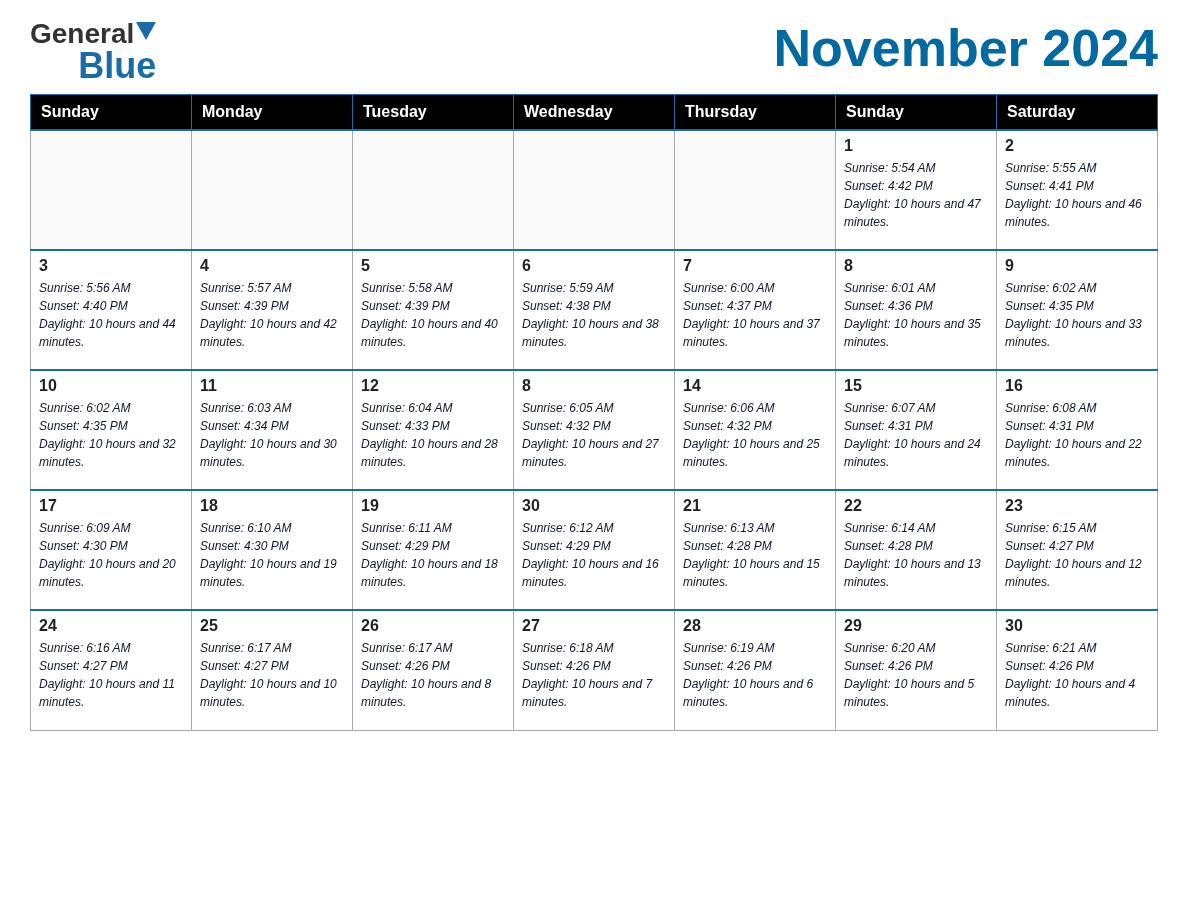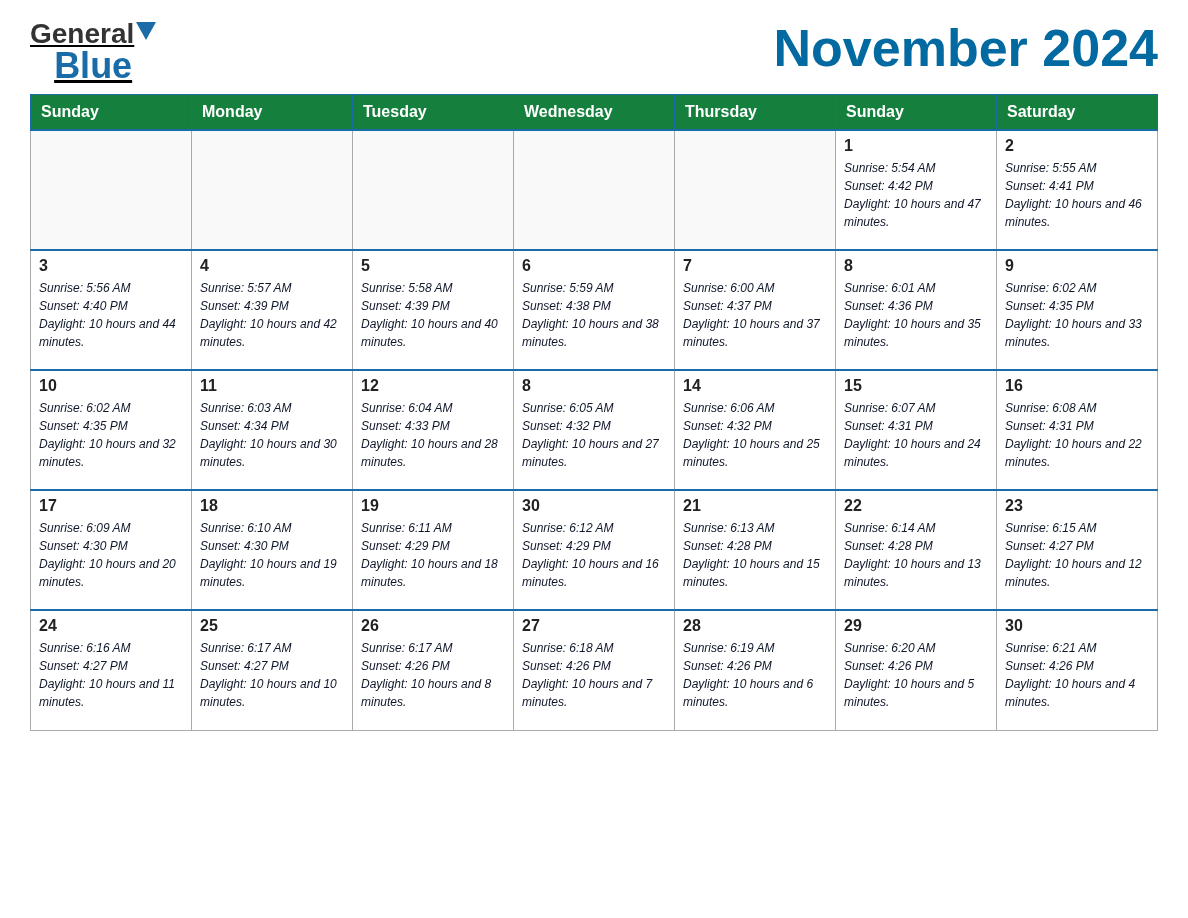--- a/index.html
+++ b/index.html
@@ -12,22 +12,21 @@
     }
     .header {
       display: flex;
       justify-content: space-between;
       align-items: flex-start;
       margin-bottom: 10px;
     }
     .logo {
       display: flex;
       flex-direction: column;
-      align-items: center;
-      text-decoration: underline;
+      align-items: flex-end;
     }
     .logo-general {
       font-size: 28px;
       font-weight: bold;
       color: #333;
       line-height: 1;
     }
     .logo-blue {
       font-size: 36px;
       font-weight: bold;
@@ -47,21 +46,21 @@
       font-size: 22px;
       color: #444;
       margin-top: 4px;
     }
     .calendar {
       width: 100%;
       border-collapse: collapse;
       border: 1px solid #999;
     }
     .calendar th {
-      background-color: #15803d;
+      background-color: #000000;
       color: #fff;
       font-size: 16px;
       font-weight: bold;
       padding: 8px 10px;
       text-align: left;
       border: 1px solid #1a6ca8;
     }
     .calendar td {
       border: 1px solid #aaa;
       vertical-align: top;

